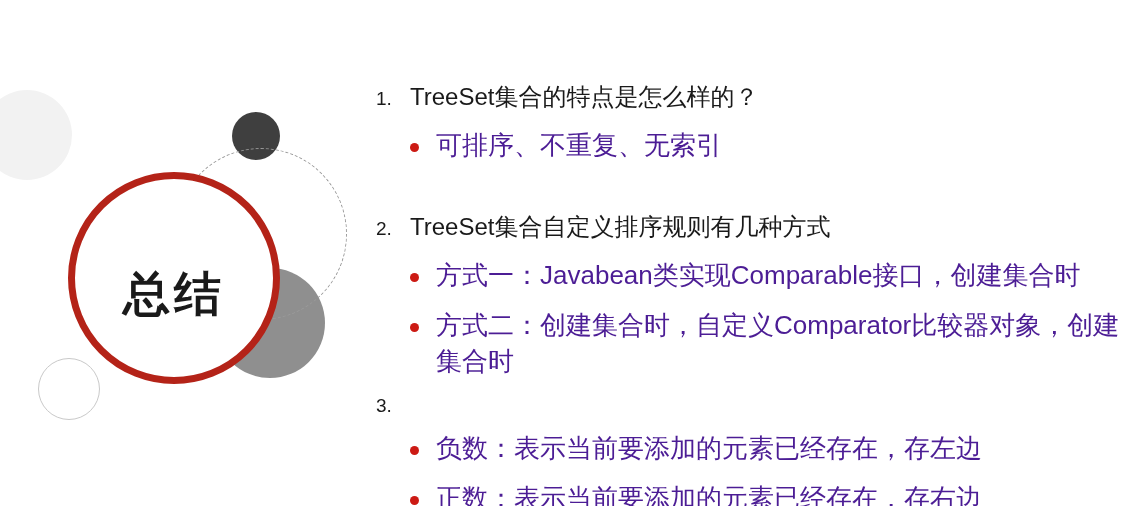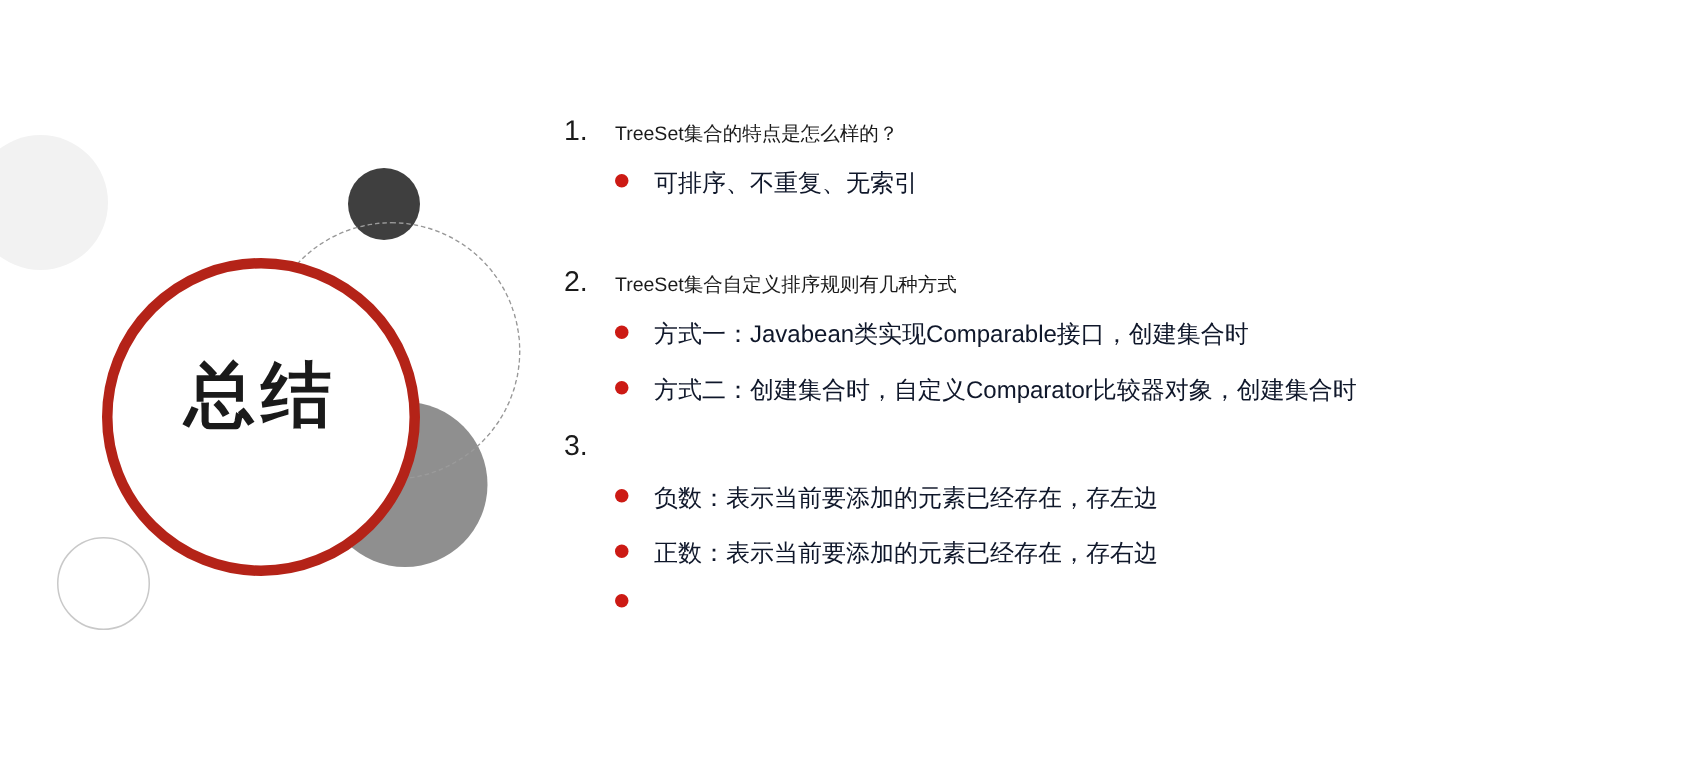--- a/index.html
+++ b/index.html
@@ -77,21 +77,21 @@
     width: 212px;
     height: 212px;
     border-radius: 50%;
     border: 7px solid #b42318;
     box-sizing: border-box;
     background: #ffffff;
   }
   .deco-title {
     position: absolute;
     left: 68px;
-    top: 157px;
+    top: 188px;
     width: 212px;
     height: 212px;
     display: flex;
     align-items: center;
     justify-content: center;
     font-size: 47px;
     font-weight: bold;
     color: #1a1a1a;
     letter-spacing: 4px;
   }
@@ -112,21 +112,21 @@
     padding: 6px 0 6px 0;
   }
   .num-marker {
     width: 34px;
     flex: 0 0 34px;
     font-size: 19px;
     color: #1a1a1a;
     text-align: left;
   }
   .num-text {
-    font-size: 13px;
+    font-size: 24px;
     color: #1a1a1a;
     line-height: 1.4;
     margin-top: 32px;
   }
   .sub-list {
     margin: 0;
     padding: 0 0 0 34px;
   }
   .sub-row {
     display: flex;
@@ -143,22 +143,22 @@
     top: -2px;
   }
   .bullet-dot span {
     display: inline-block;
     width: 9px;
     height: 9px;
     border-radius: 50%;
     background: #cc1a14;
   }
   .sub-text {
-    font-size: 16px;
-    color: #0f172a;
+    font-size: 26px;
+    color: #4c1d95;
     line-height: 1.4;
   }
 </style>
 </head>
 <body>
 
 <div id="slide-graphic">
   <div class="deco-circle-light"></div>
   <div class="deco-circle-dark"></div>
   <div class="deco-circle-gray"></div>

